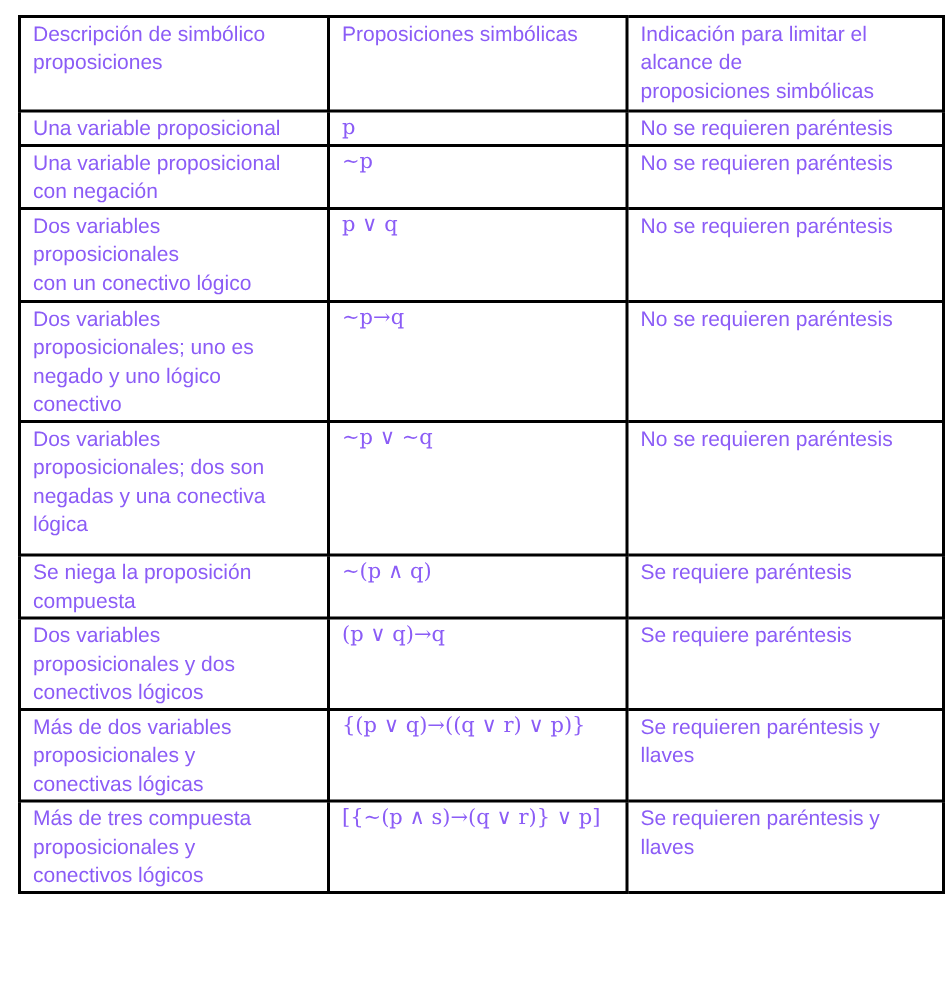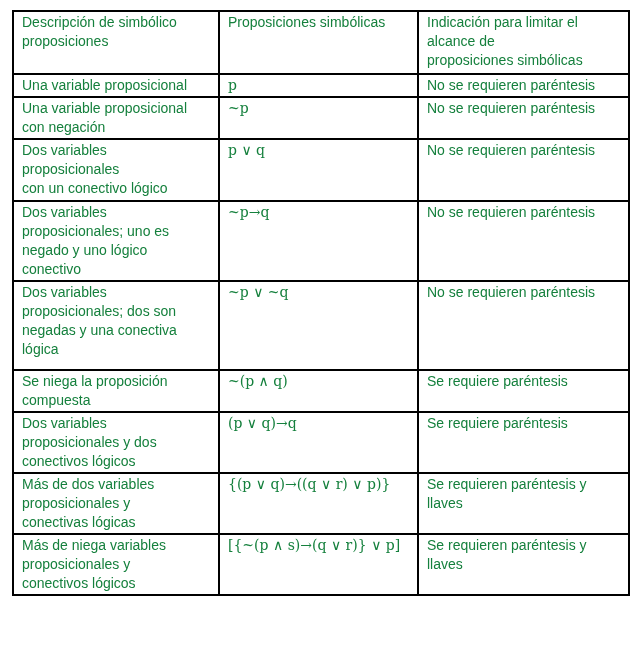--- a/index.html
+++ b/index.html
@@ -7,21 +7,21 @@
     padding: 0;
     background: #ffffff;
   }
   .page {
     width: 526px;
     height: 658px;
     background: #ffffff;
     box-sizing: border-box;
     padding: 10px 16px 0 12px;
     font-family: "Liberation Sans", sans-serif;
-    color: #15803d;
+    color: #8b5cf6;
   }
   table.prop-table {
     border-collapse: collapse;
     table-layout: fixed;
     width: 616px;
   }
   table.prop-table th,
   table.prop-table td {
     border: 2px solid #000000;
     vertical-align: top;
@@ -133,21 +133,21 @@
         </tr>
         <tr>
           <td class="desc-cell">Más de dos variables
 proposicionales y
 conectivas lógicas</td>
           <td class="symbolic-cell">{(p ∨ q)→((q ∨ r) ∨ p)}</td>
           <td class="indication-cell">Se requieren paréntesis y
 llaves</td>
         </tr>
         <tr>
-          <td class="desc-cell">Más de niega variables
+          <td class="desc-cell">Más de tres compuesta
 proposicionales y
 conectivos lógicos</td>
           <td class="symbolic-cell">[{~(p ∧ s)→(q ∨ r)} ∨ p]</td>
           <td class="indication-cell">Se requieren paréntesis y
 llaves</td>
         </tr>
       </tbody>
   </table>
 </div>
 

